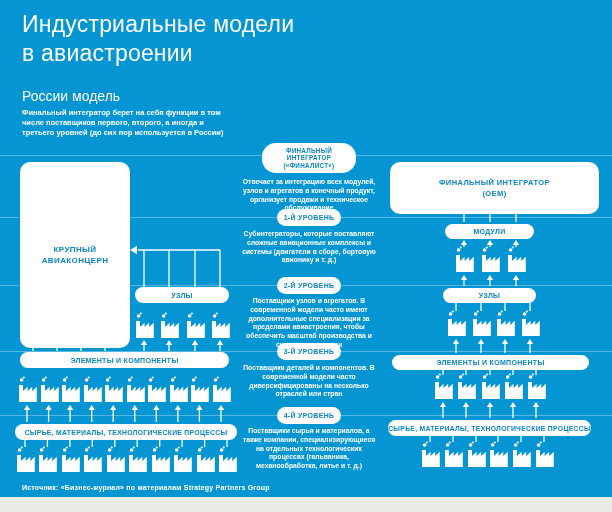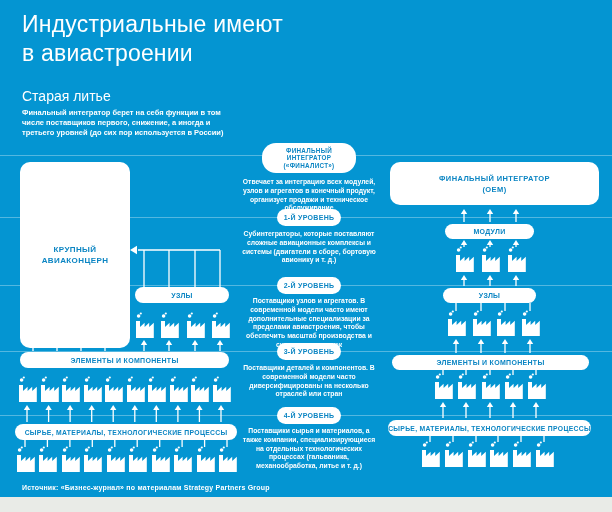--- a/index.html
+++ b/index.html
@@ -136,26 +136,26 @@
       <line x1="544" y1="436" x2="544" y2="442" stroke="#fff" stroke-width="1.3"></line>
       <line x1="138" y1="250" x2="220" y2="250" stroke="#fff" stroke-width="1.3"></line>
       <line x1="144" y1="250" x2="144" y2="287" stroke="#fff" stroke-width="1.3"></line>
       <line x1="169" y1="250" x2="169" y2="287" stroke="#fff" stroke-width="1.3"></line>
       <line x1="195" y1="250" x2="195" y2="287" stroke="#fff" stroke-width="1.3"></line>
       <line x1="220" y1="250" x2="220" y2="287" stroke="#fff" stroke-width="1.3"></line>
       <polygon points="130,250 137,245.8 137,254.2" fill="#fff"></polygon>
     </svg>
 
   <div class="title">
-    <div>Индустриальные имеют</div>
+    <div>Индустриальные модели</div>
     <div>в авиастроении</div>
   </div>
 
-  <div class="sec-head" style="left:22px;top:88px">Старая литье</div>
-  <div class="sec-desc" style="left:22px;top:108px;width:212px">Финальный интегратор берет на себя функции в том числе поставщиков первого, снижение, а иногда и третьего уровней (до сих пор используется в России)</div>
+  <div class="sec-head" style="left:22px;top:88px">России модель</div>
+  <div class="sec-desc" style="left:22px;top:108px;width:212px">Финальный интегратор берет на себя функции в том числе поставщиков первого, второго, а иногда и третьего уровней (до сих пор используется в России)</div>
 
 
   <div class="pill finalist node">
     <div>ФИНАЛЬНЫЙ</div>
     <div>ИНТЕГРАТОР</div>
     <div>(«ФИНАЛИСТ»)</div>
   </div>
   <div class="cdesc" style="top:178px">Отвечает за интеграцию всех модулей, узлов и агрегатов в конечный продукт, организует продажи и техническое обслуживание</div>
 
   <div class="pill lvl node" style="top:209px">1-Й УРОВЕНЬ</div>
@@ -345,21 +345,21 @@
       </svg>
       <svg width="20" height="26" viewBox="0 0 20 26">
         <g fill="#ffffff">
           <path d="M2 26 L2 9 L6 9 L6 15 L10.6 10.8 L10.6 15 L15.2 10.8 L15.2 15 L19.8 10.8 L19.8 26 Z"></path>
           <circle cx="4.6" cy="4" r="1.8"></circle>
           <circle cx="6.8" cy="1.5" r="1.1"></circle>
         </g>
       </svg>
     </div>
 
-  <div class="whitebox node" style="left:390px;top:162px;width:209px;height:43px;font-size:7.5px;line-height:11px">
+  <div class="whitebox node" style="left:390px;top:162px;width:209px;height:52px;font-size:7.5px;line-height:11px">
     <div>ФИНАЛЬНЫЙ ИНТЕГРАТОР</div>
     <div>(ОЕМ)</div>
   </div>
 
   <div class="pill node" style="left:445px;top:224px;width:89px;height:15px">МОДУЛИ</div>
   <div class="frow node" style="left:454px;top:246px;width:72px">
       <svg width="20" height="26" viewBox="0 0 20 26">
         <g fill="#ffffff">
           <path d="M2 26 L2 9 L6 9 L6 15 L10.6 10.8 L10.6 15 L15.2 10.8 L15.2 15 L19.8 10.8 L19.8 26 Z"></path>
           <circle cx="4.6" cy="4" r="1.8"></circle>

